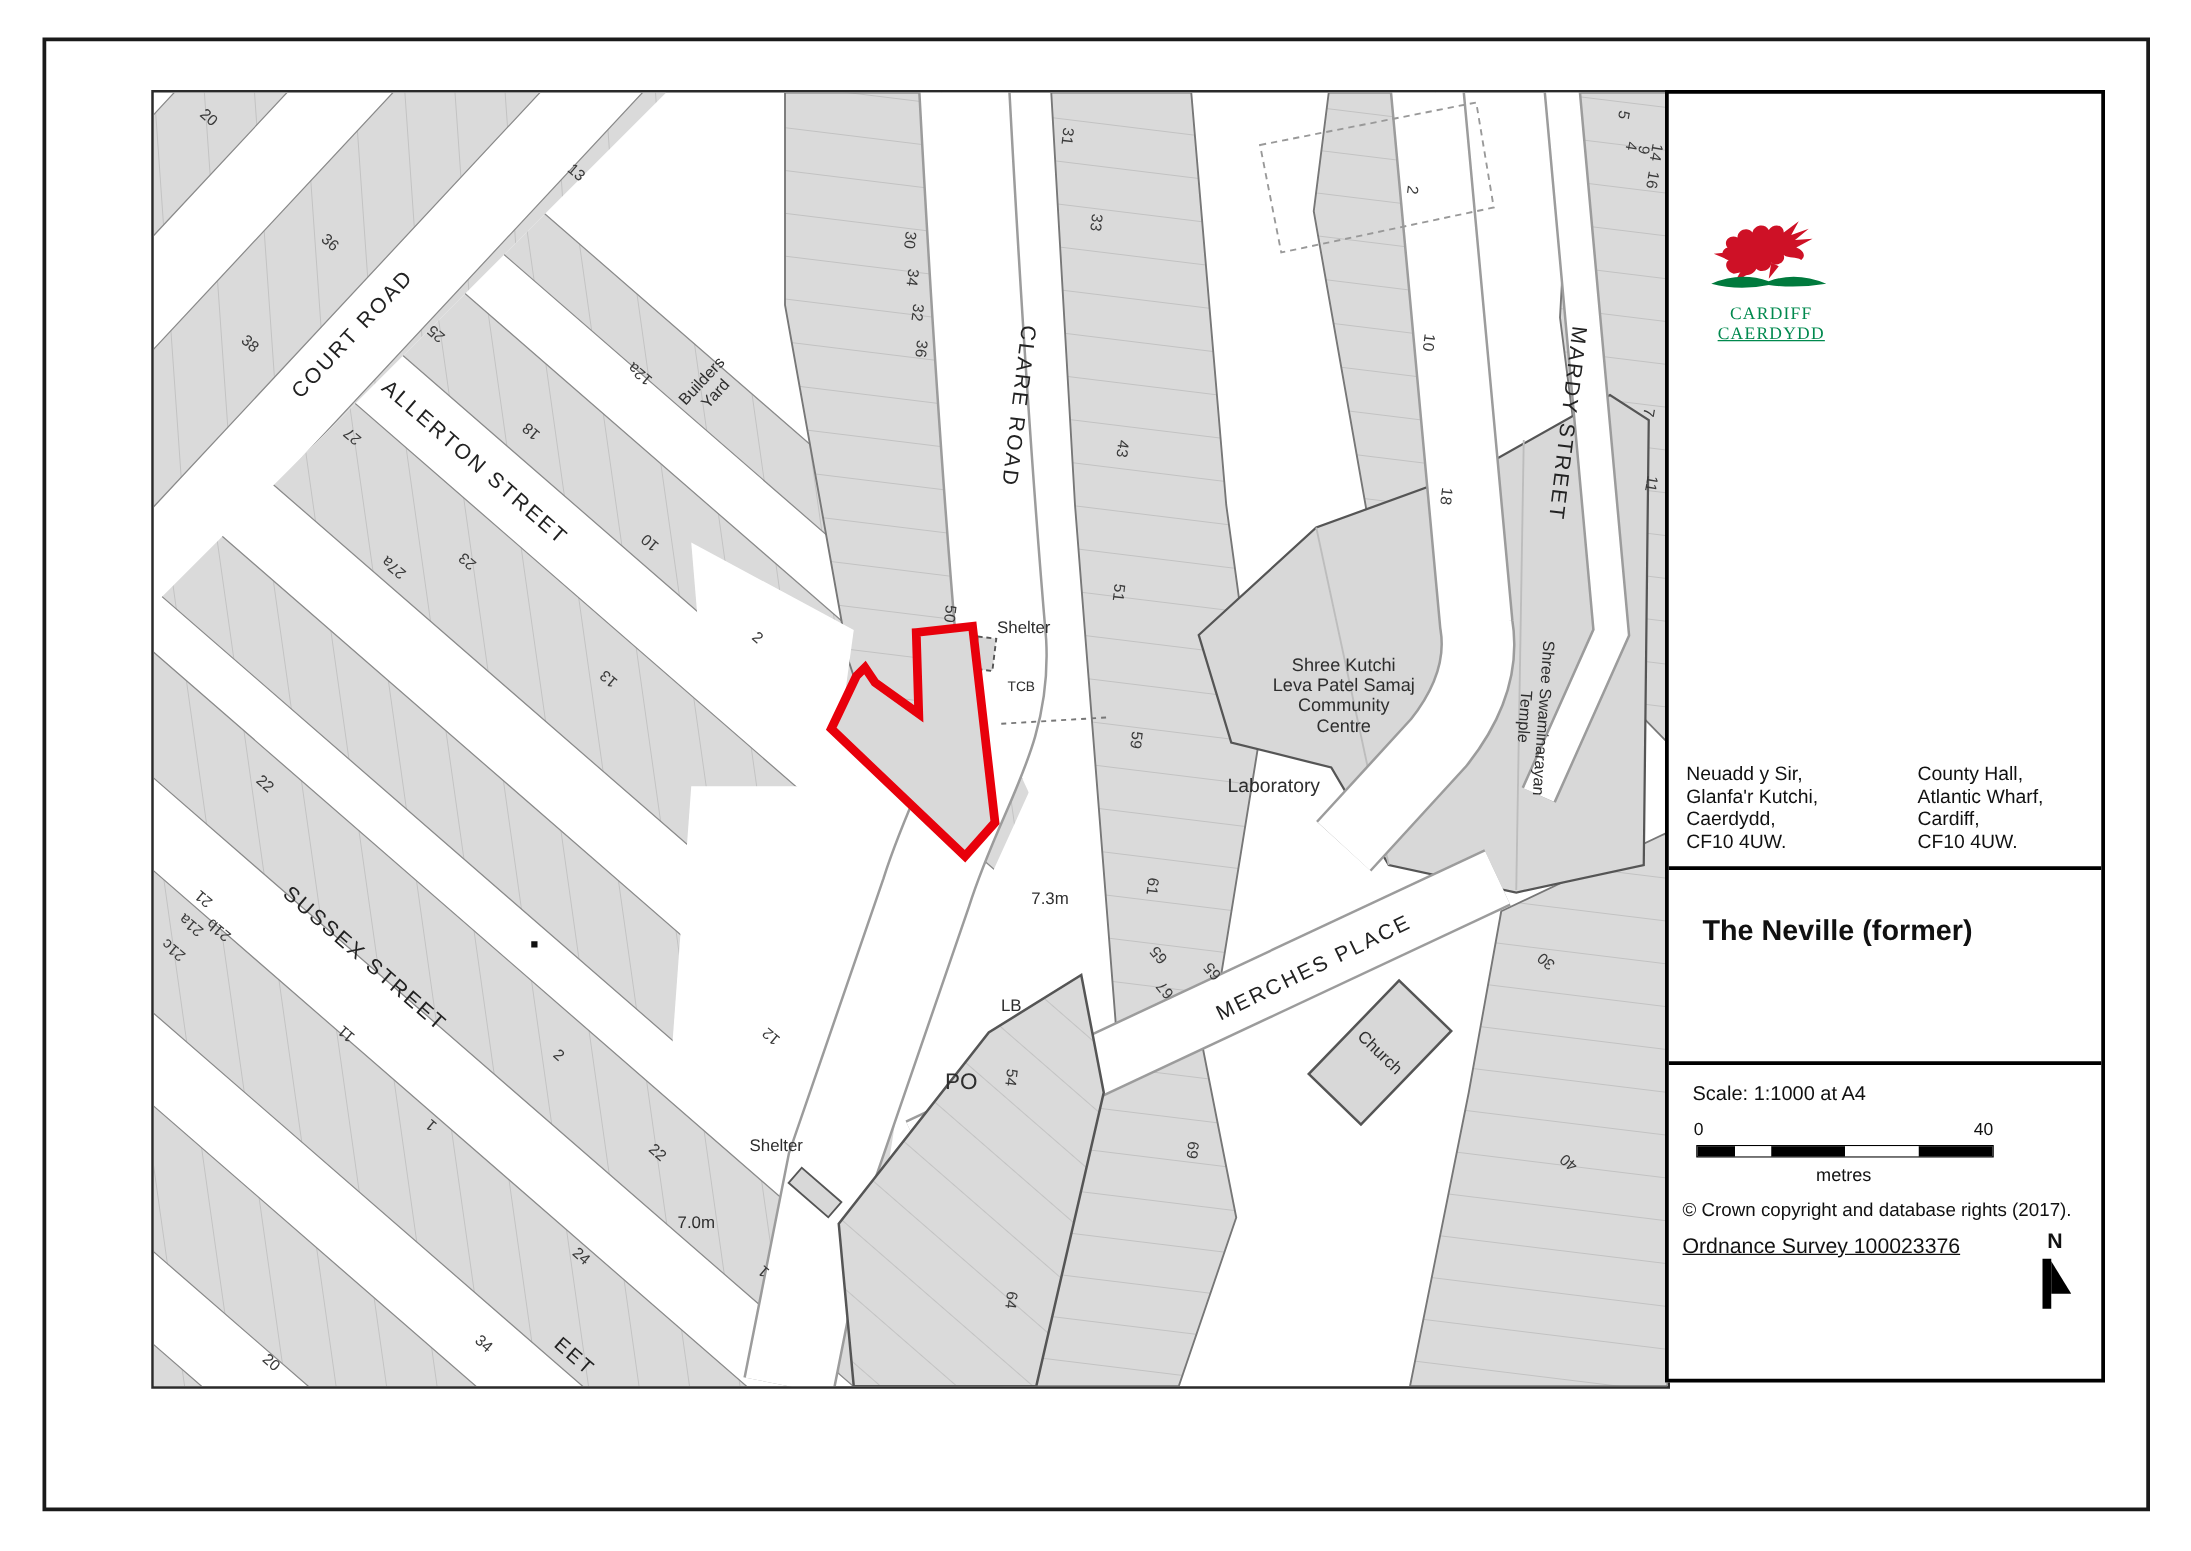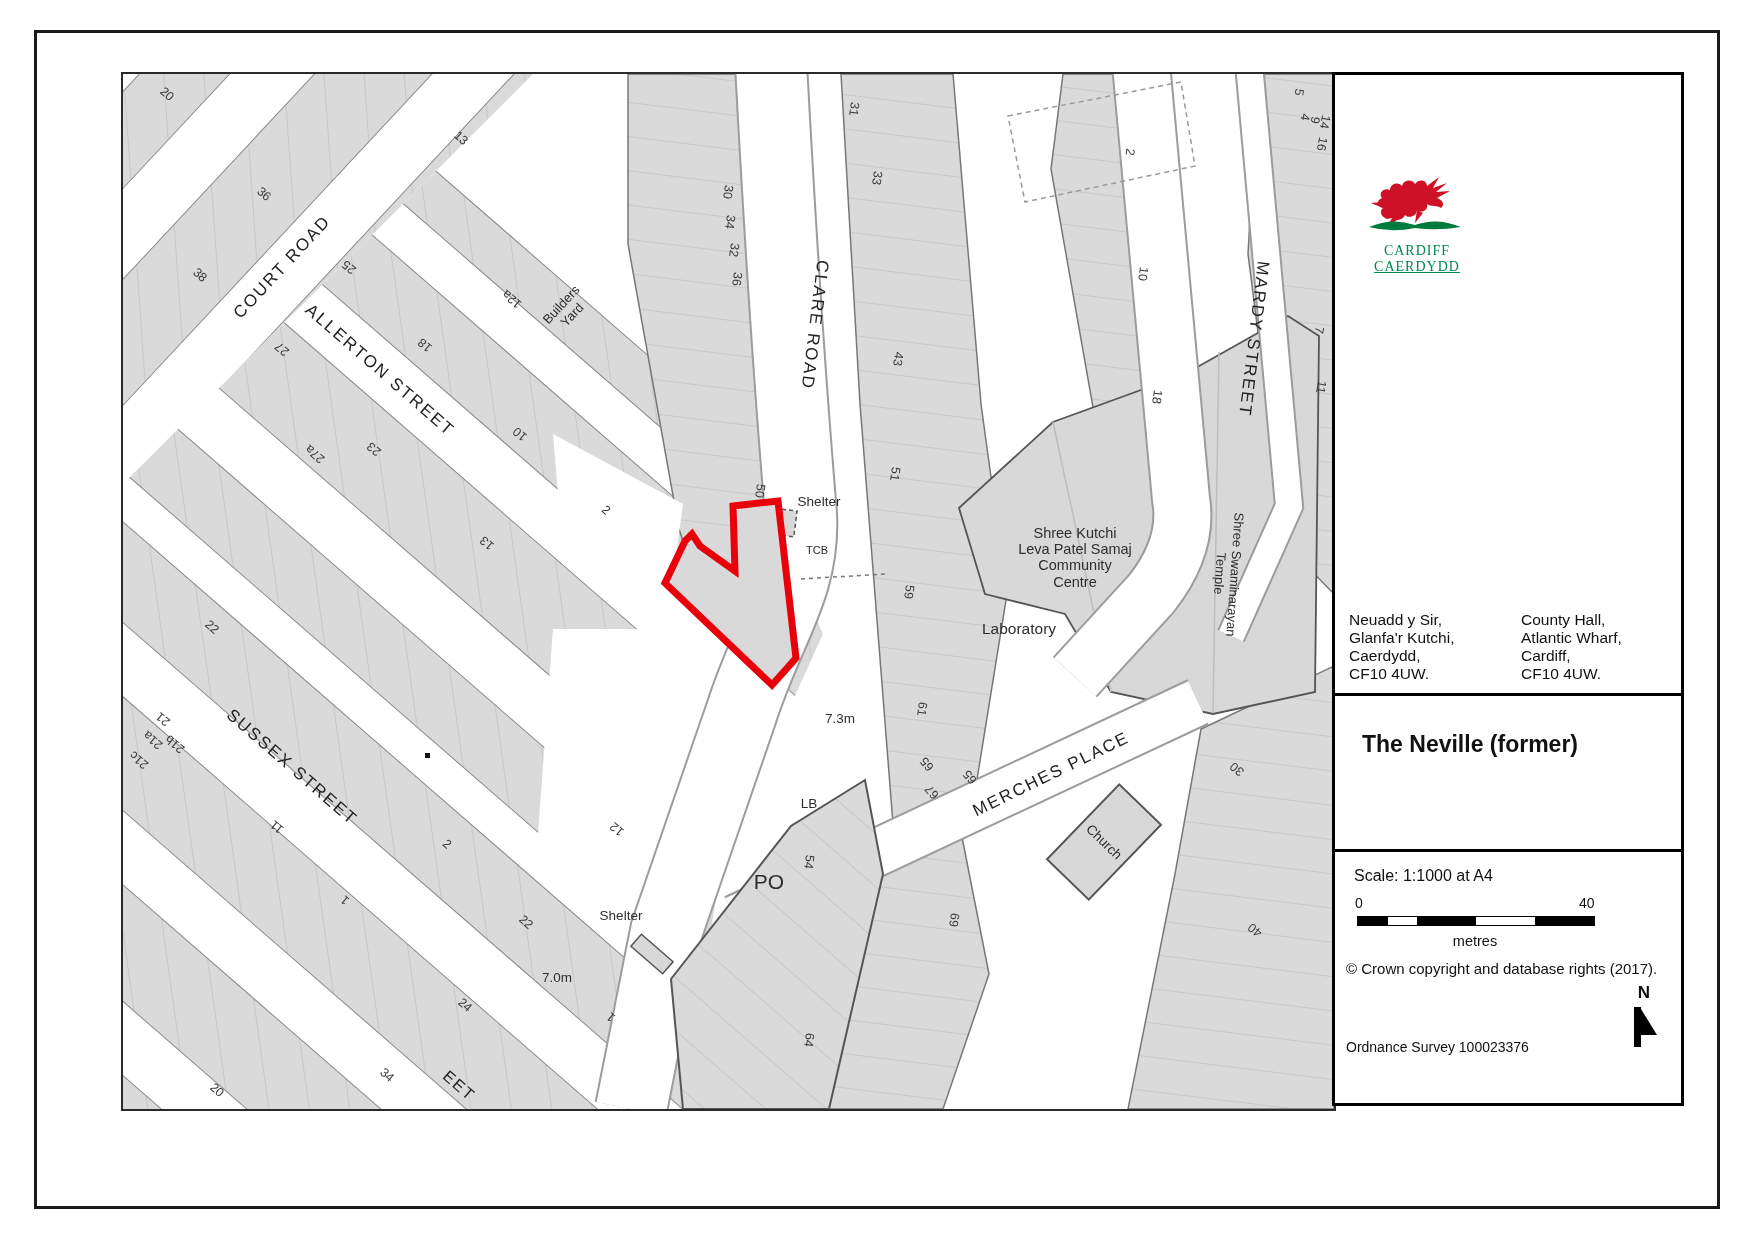--- a/index.html
+++ b/index.html
@@ -15,33 +15,33 @@
   .num-label{color:#3a3a3a;}
   
   #panel{position:absolute;left:1332px;top:72px;width:352px;height:1034px;background:#fff;border:3px solid #000;box-sizing:border-box;}
   .pabs{position:absolute;}
   #panel-header{left:15px;top:27px;font-size:20px;font-weight:bold;letter-spacing:.4px;word-spacing:9px;line-height:26px;white-space:pre;}
   #logo{left:22px;top:100px;width:120px;text-align:center;}
   #logo-text{font-family:"Liberation Serif",serif;color:#00894E;font-size:14px;letter-spacing:1px;line-height:16px;margin-top:2px;}
   #logo-text .ul{text-decoration:underline;text-align:center;}
   .addr{font-size:15.5px;line-height:18px;white-space:pre;}
   #addr-left{left:14px;top:536px;}
-  #addr-right{left:186px;top:536px;}
+  #addr-right{left:199px;top:536px;}
   .divider{left:0;width:346px;height:3px;background:#000;}
   #divider1{top:618px;}
   #divider2{top:774px;}
   #panel-title{left:27px;top:656px;font-size:23px;font-weight:bold;}
   #scale-label{left:19px;top:792px;font-size:16px;}
   #scale-zero{left:20px;top:820px;font-size:14px;}
   #scale-forty{left:244px;top:820px;font-size:14px;}
   #scale-bar{left:22px;top:841px;width:236px;height:8px;border:1.5px solid #000;display:flex;}
   #scale-bar div{height:100%;}
   #scale-units{left:22px;top:858px;width:236px;text-align:center;font-size:14.5px;}
   #copyright{left:11px;top:885px;font-size:15px;}
-  #os-number{left:11px;top:964px;font-size:14px;}
+  #os-number{left:11px;top:912px;font-size:17px;text-decoration:underline;}
   #north{left:296px;top:908px;text-align:center;}
   #north-n{font-size:17px;font-weight:bold;}
   #note{left:10px;top:994px;font-size:14.5px;line-height:18px;white-space:pre-wrap;width:335px;}
 </style>
 </head>
 <body>
 
 <div id="page">
   <div id="outer-border"></div>
 
@@ -152,21 +152,21 @@
         <div class="map-label" style="left: 696px; top: 428px; font-size: 13.5px; --r: 0deg;">Shelter</div>
         <div class="map-label" style="left: 694px; top: 476px; font-size: 11px; --r: 0deg;">TCB</div>
         <div class="map-label" style="left: 952px; top: 483px; font-size: 14.5px; --r: 0deg;">Shree Kutchi
 Leva Patel Samaj
 Community
 Centre</div>
         <div class="map-label" style="left: 896px; top: 555px; font-size: 15.5px; --r: 0deg;">Laboratory</div>
         <div class="map-label" style="left: 1104px; top: 500px; font-size: 13px; --r: 94deg;">Shree Swaminarayan
 Temple</div>
         <div class="map-label" style="left: 981px; top: 768px; font-size: 13.5px; --r: 44deg;">Church</div>
-        <div class="map-label" style="left: 646px; top: 791px; font-size: 21px; margin-top: 17px; --r: 0deg;">PO</div>
+        <div class="map-label" style="left: 646px; top: 791px; font-size: 18px; --r: 0deg;">PO</div>
         <div class="map-label" style="left: 686px; top: 730px; font-size: 13.5px; --r: 0deg;">LB</div>
         <div class="map-label" style="left: 498px; top: 842px; font-size: 13.5px; --r: 0deg;">Shelter</div>
         <div class="map-label" style="left: 717px; top: 645px; font-size: 13.5px; --r: 0deg;">7.3m</div>
         <div class="map-label" style="left: 434px; top: 904px; font-size: 13.5px; --r: 0deg;">7.0m</div>
       </div>
     <div id="number-labels">
         <div class="map-label num-label" style="left: 44px; top: 20px; font-size: 12.5px; --r: 41deg;">20</div>
         <div class="map-label num-label" style="left: 141px; top: 120px; font-size: 12.5px; --r: 41deg;">36</div>
         <div class="map-label num-label" style="left: 77px; top: 201px; font-size: 12.5px; --r: 41deg;">38</div>
         <div class="map-label num-label" style="left: 338px; top: 64px; font-size: 12.5px; --r: 41deg;">13</div>

